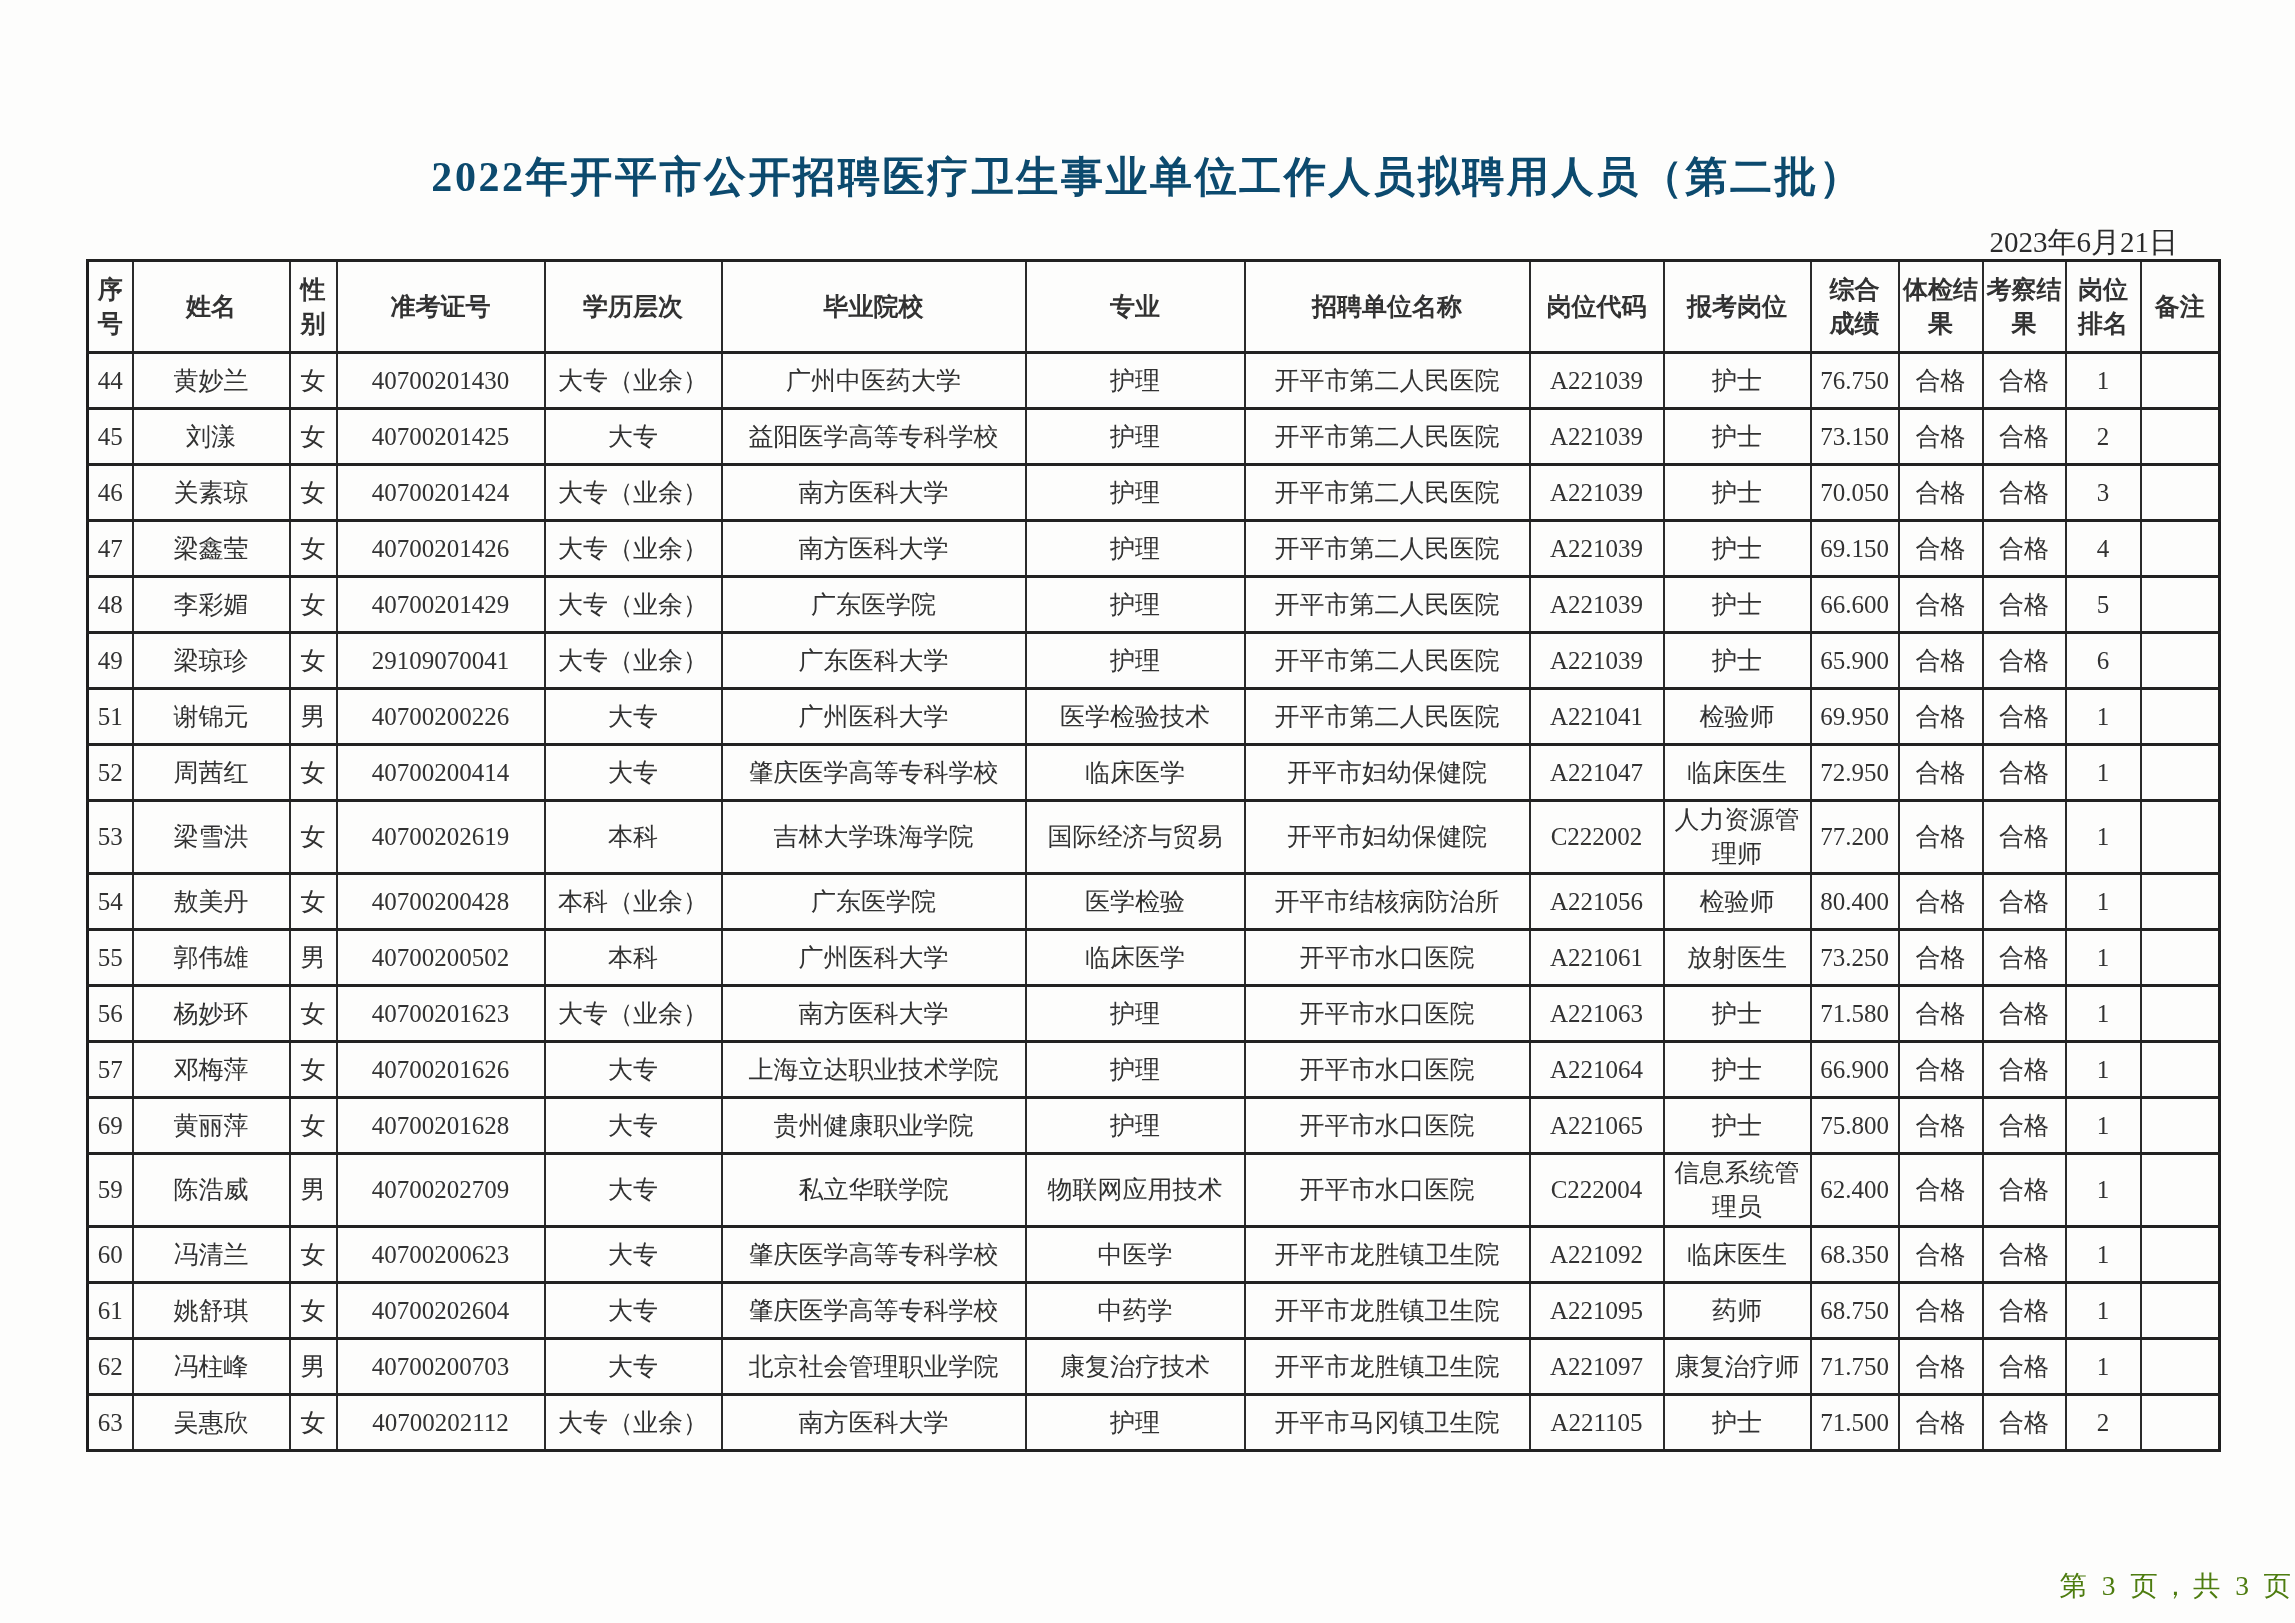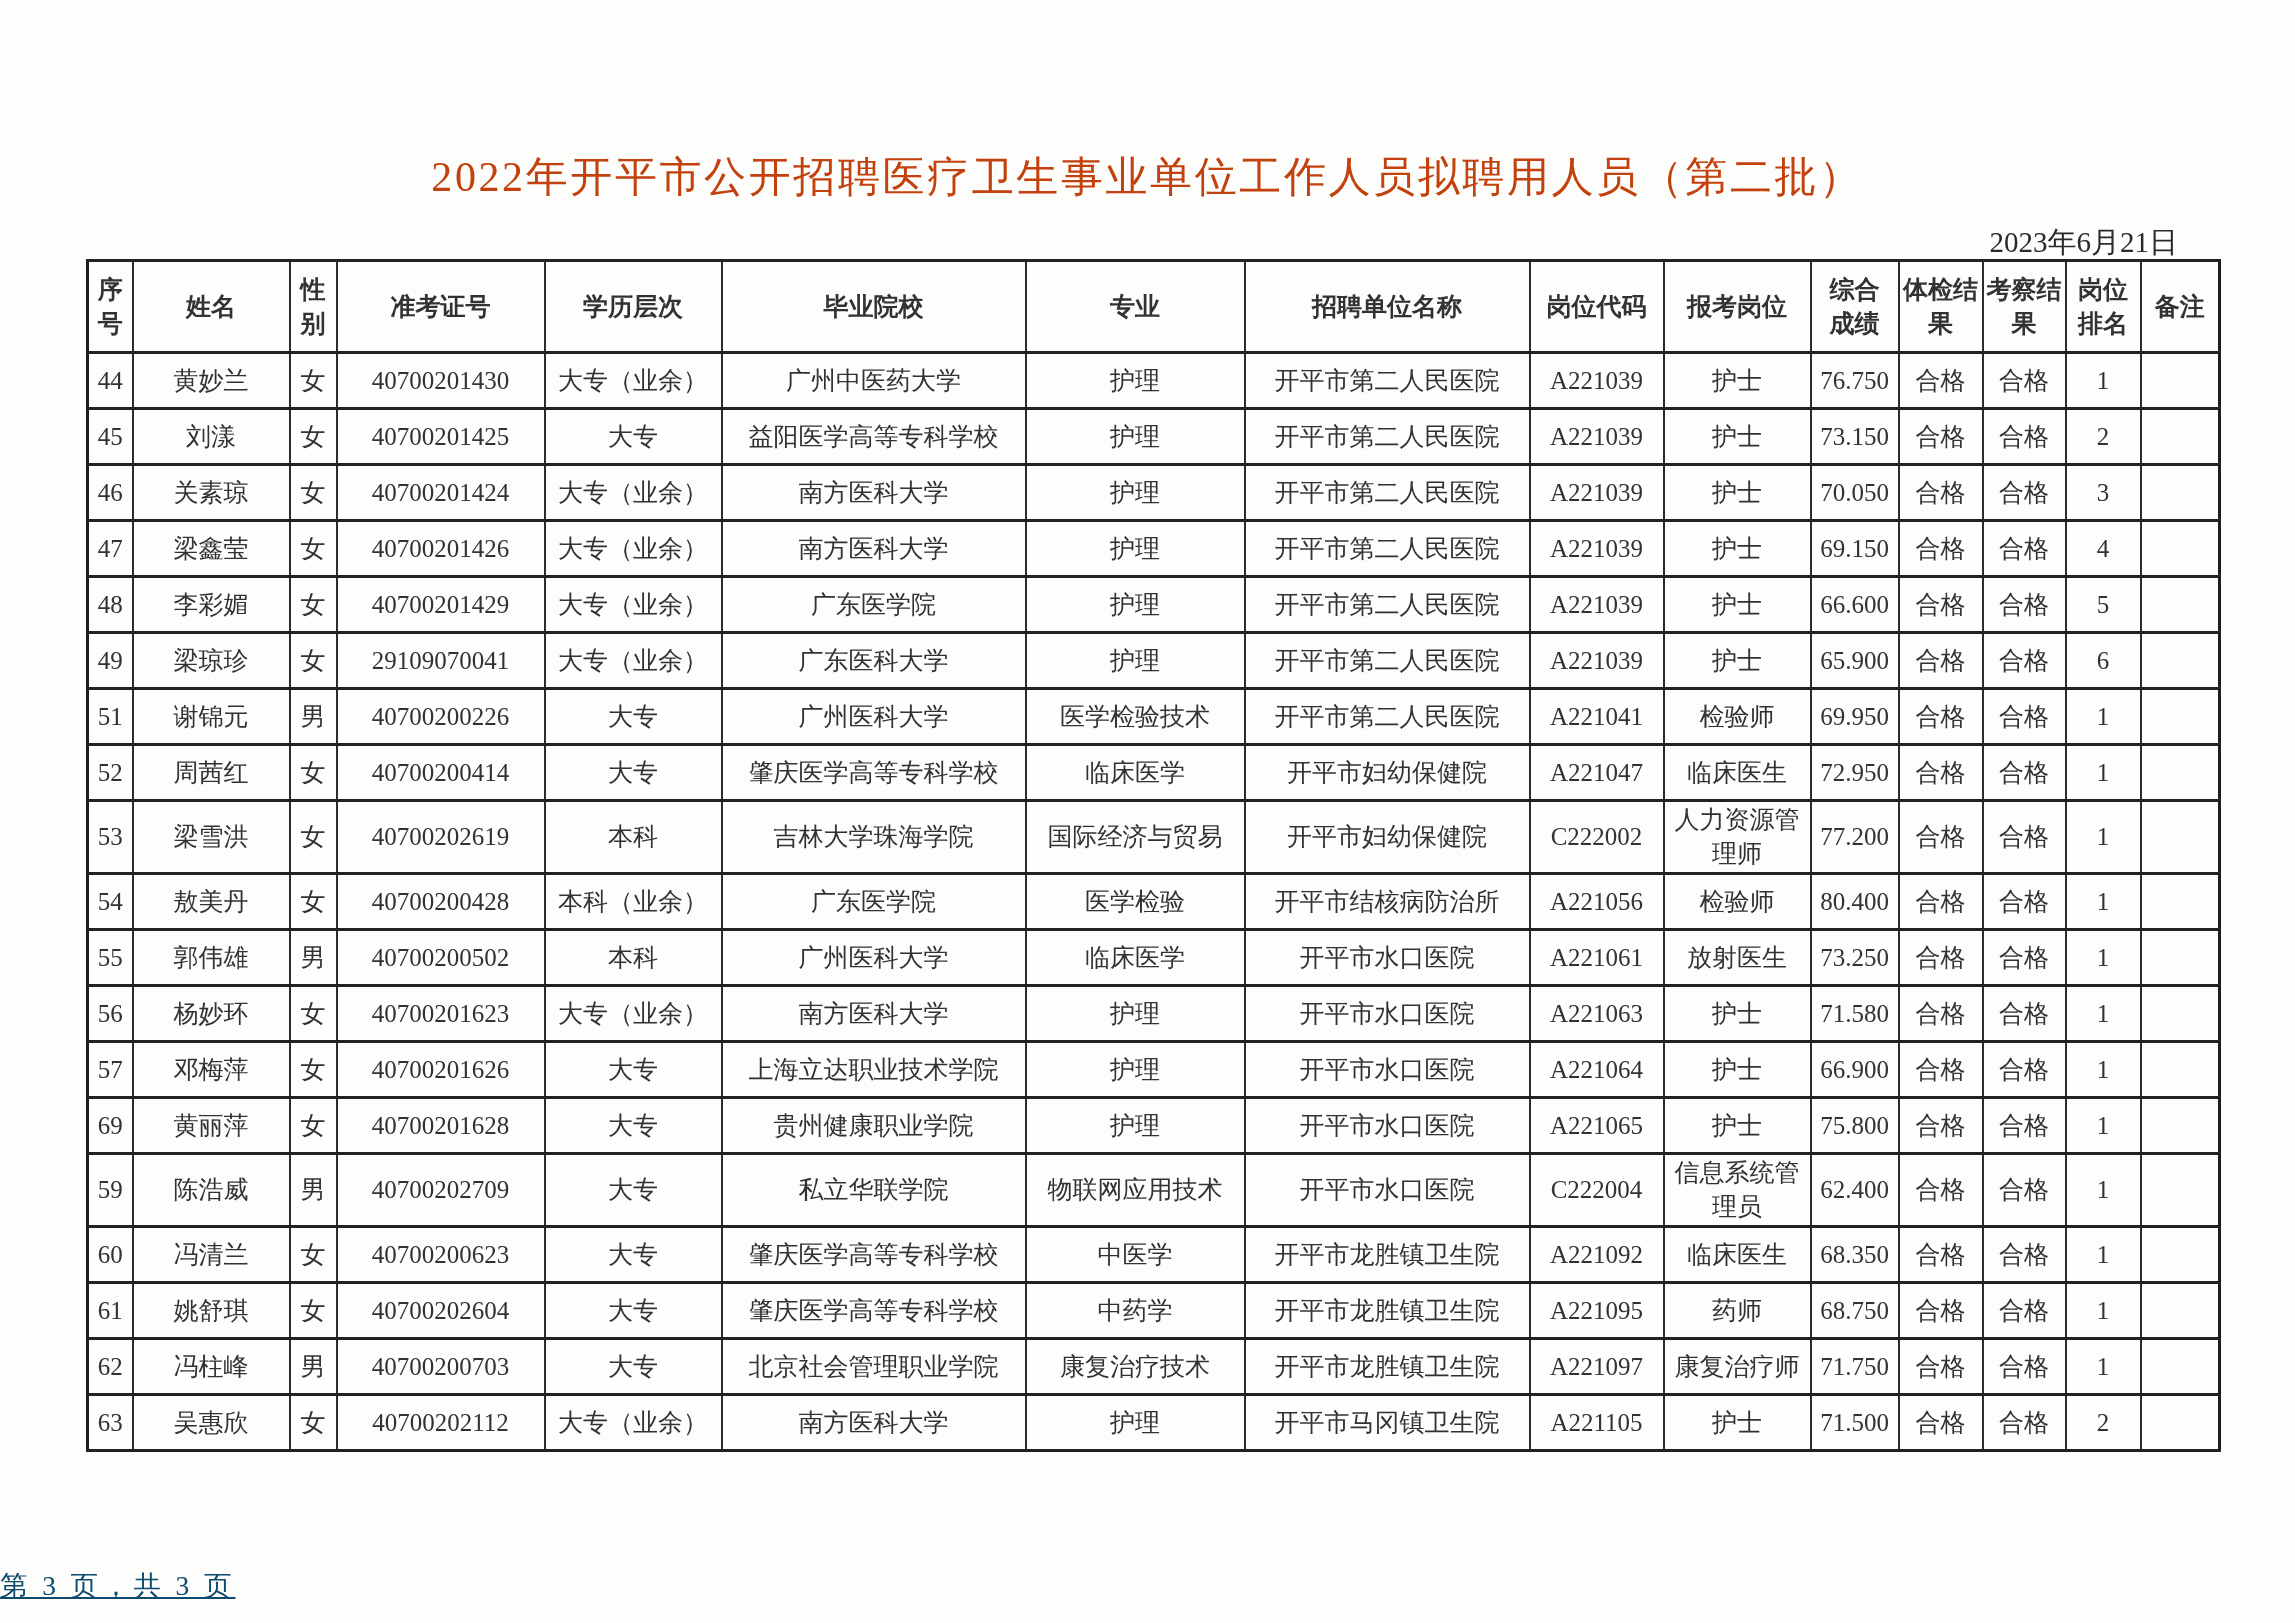--- a/index.html
+++ b/index.html
@@ -16,23 +16,23 @@
     color: #2e2e2e;
     overflow: hidden;
   }
   .doc-title {
     position: absolute;
     top: 149px;
     left: 0;
     width: 100%;
     text-align: center;
     font-size: 42px;
-    font-weight: normal;
+    font-weight: bold;
     letter-spacing: 2.6px;
-    color: #c2410c;
+    color: #0c4a6e;
     white-space: nowrap;
   }
   .doc-date {
     position: absolute;
     top: 223px;
     right: 117px;
     font-size: 29px;
     color: #2a2a2a;
   }
   table.roster {
@@ -60,25 +60,24 @@
   }
   table.roster thead tr { height: 92px; }
   table.roster tbody tr { height: 56px; }
   table.roster tbody tr.tall { height: 72px; }
   table.roster { border: 3.3px solid #1e1e1e; }
   .page-footer {
     position: absolute;
     top: 1568px;
     left: 0;
     width: 100%;
-    text-align: left;
+    text-align: right;
     font-size: 27.5px;
     letter-spacing: 3.9px;
-    color: #0c4a6e;
-    text-decoration: underline;
+    color: #4d7c0f;
   }
 </style>
 </head>
 <body>
 
 <div class="page">
 
   <div class="doc-title">2022年开平市公开招聘医疗卫生事业单位工作人员拟聘用人员（第二批）</div>
 
   <div class="doc-date">2023年6月21日</div>

